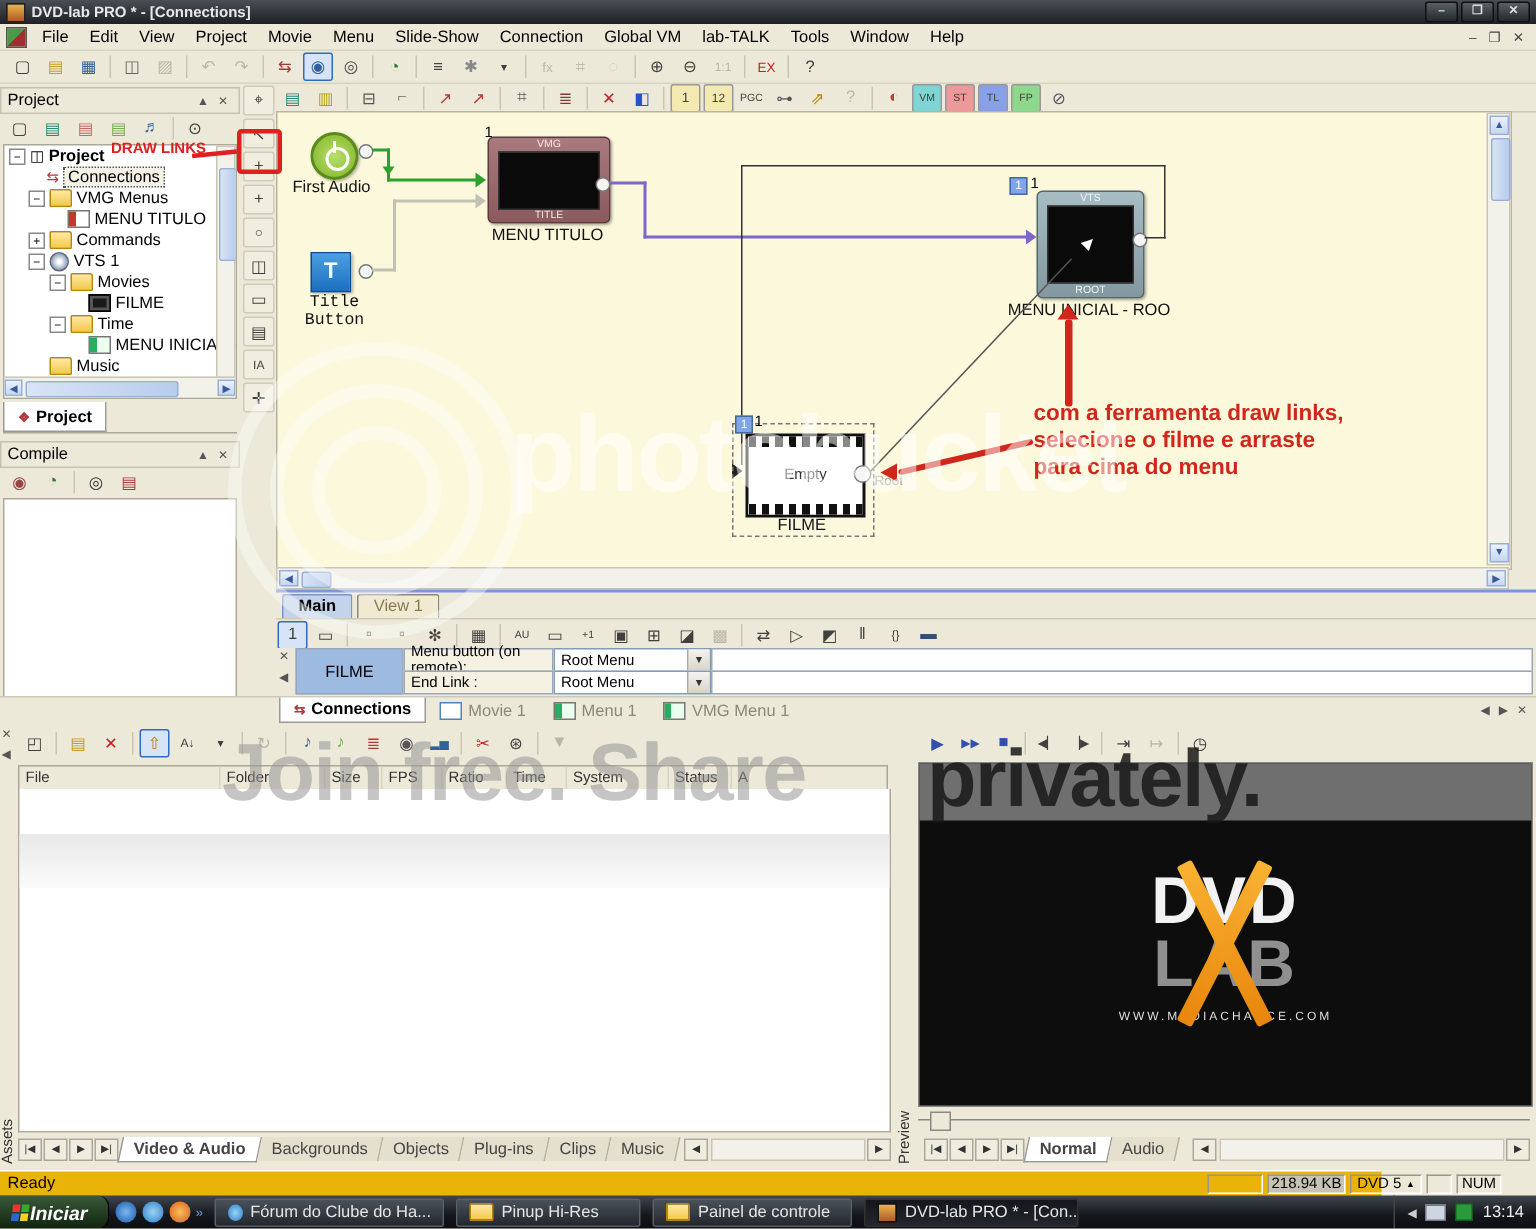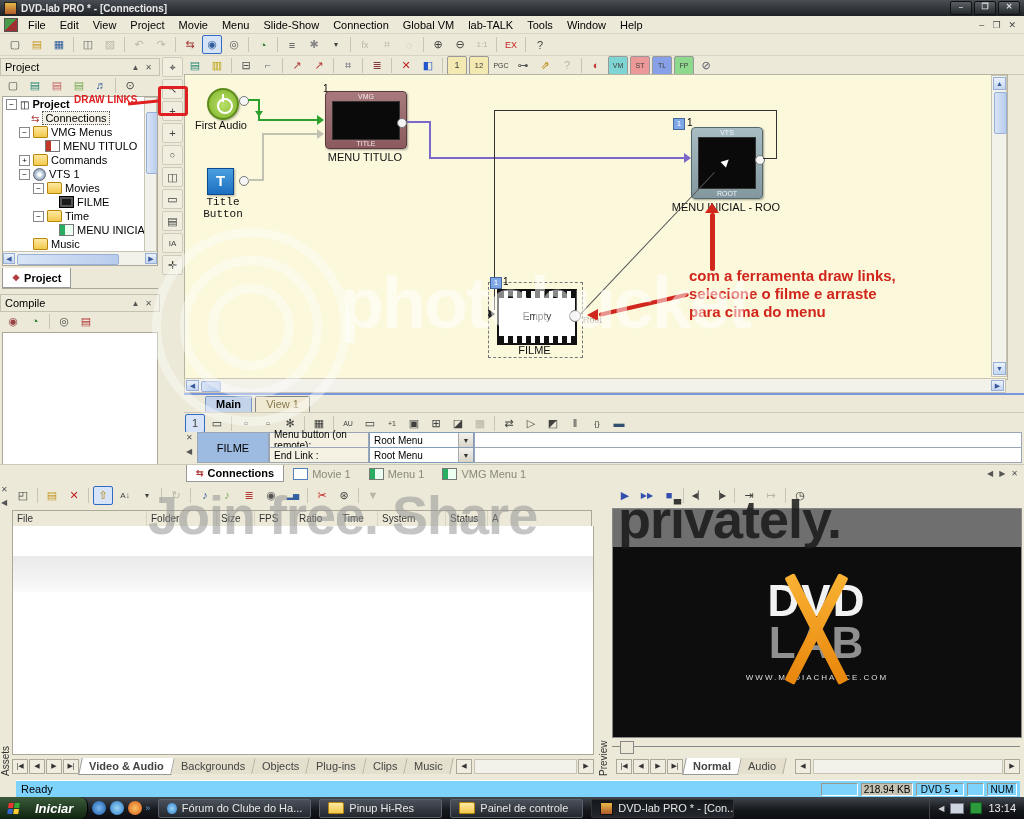--- a/index.html
+++ b/index.html
@@ -401,21 +401,21 @@
   </div>
 
   <div class="abs sb" style="left:184px;top:378px;width:822px;height:15px;">
     <div class="sbtn" style="left:1px;top:1px;width:13px;height:11px;">◀</div>
     <div class="sthumb" style="left:16px;top:2px;width:18px;height:9px;"></div>
     <div class="sbtn" style="right:1px;top:1px;width:13px;height:11px;">▶</div>
   </div>
   <div class="abs" style="left:184px;top:393px;width:840px;height:2px;background:#7A96DF;"></div>
 
   <div class="abs" style="left:184px;top:396px;width:840px;height:16px;background:#ECE9D8;">
-    <span class="vtab" style="margin-left:21px;background:#c3d3ea;border-color:#7a96c5;font-weight:bold;">Main</span>
+    <span class="vtab" style="margin-left:4px;background:#c3d3ea;border-color:#7a96c5;font-weight:bold;">Main</span>
     <span class="vtab" style="background:#f0ead2;color:#8a7a50;">View 1</span>
   </div>
   <div class="abs icstrip" style="left:184px;top:412px;width:840px;height:20px;background:#ECE9D8;border-top:1px solid #cdc9b9;">
       <span class="ic pr">1</span>
       <span class="ic">▭</span>
       <span class="tsep"></span>
       <span class="ic">▫</span>
       <span class="ic">▫</span>
       <span class="ic">✻</span>
       <span class="tsep"></span>
@@ -580,34 +580,34 @@
         <span class="navb">▶|</span>
       </span>
       <span class="bt-tab active"><span>Normal</span></span>
       <span class="bt-tab"><span>Audio</span></span>
       <span class="navb" style="margin-left:10px;">◀</span>
       <span style="flex:1;height:13px;background:#F2F1EA;border:1px solid #c9c5b5;margin:0 1px;"></span>
       <span class="navb" style="margin-right:4px;">▶</span>
     </div>
   </div>
 
-  <div class="abs" style="left:16px;top:780px;width:1004px;height:17px;background:#7dd3fc;border-top:1px solid #fff;">
+  <div class="abs" style="left:0;top:780px;width:921px;height:17px;background:#eab308;border-top:1px solid #fff;">
     <span class="abs" style="left:5px;top:2px;">Ready</span>
     <span class="scell" style="left:805px;top:2px;width:37px;"></span>
     <span class="scell" style="left:845px;top:2px;width:52px;background:#c6c3b5;">218.94 KB</span>
     <span class="scell" style="left:900px;top:2px;width:48px;">
         <span>DVD 5</span>
         <span style="font-size:6px;margin-left:3px;">▲</span>
       </span>
     <span class="scell" style="left:951px;top:2px;width:17px;"></span>
     <span class="scell" style="left:971px;top:2px;width:30px;">NUM</span>
   </div>
 
   <div class="abs taskbar">
-    <div style="height:22px;padding:0 14px 0 8px;display:flex;align-items:center;gap:16px;background:linear-gradient(#3a5a3a,#10240f);border-right:1px solid #000;border-radius:0 8px 8px 0;">
+    <div style="height:22px;padding:0 14px 0 8px;display:flex;align-items:center;gap:1px;background:linear-gradient(#3a5a3a,#10240f);border-right:1px solid #000;border-radius:0 8px 8px 0;">
       <span style="display:inline-grid;grid-template-columns:5px 5px;grid-gap:1px;transform:skewX(-8deg);">
         <span style="width:5px;height:5px;background:#e33;"></span>
           <span style="width:5px;height:5px;background:#3a3;"></span>
         <span style="width:5px;height:5px;background:#36c;"></span>
           <span style="width:5px;height:5px;background:#fc3;"></span>
       </span>
       <span style="color:#fff;font-weight:bold;font-style:italic;font-size:13px;">Iniciar</span>
     </div>
     <span class="qlicon" style="background:radial-gradient(#7ab6f0,#1a5aa8);"></span>
     <span class="qlicon" style="background:radial-gradient(#9ad4f4,#2a7ac8);"></span>

